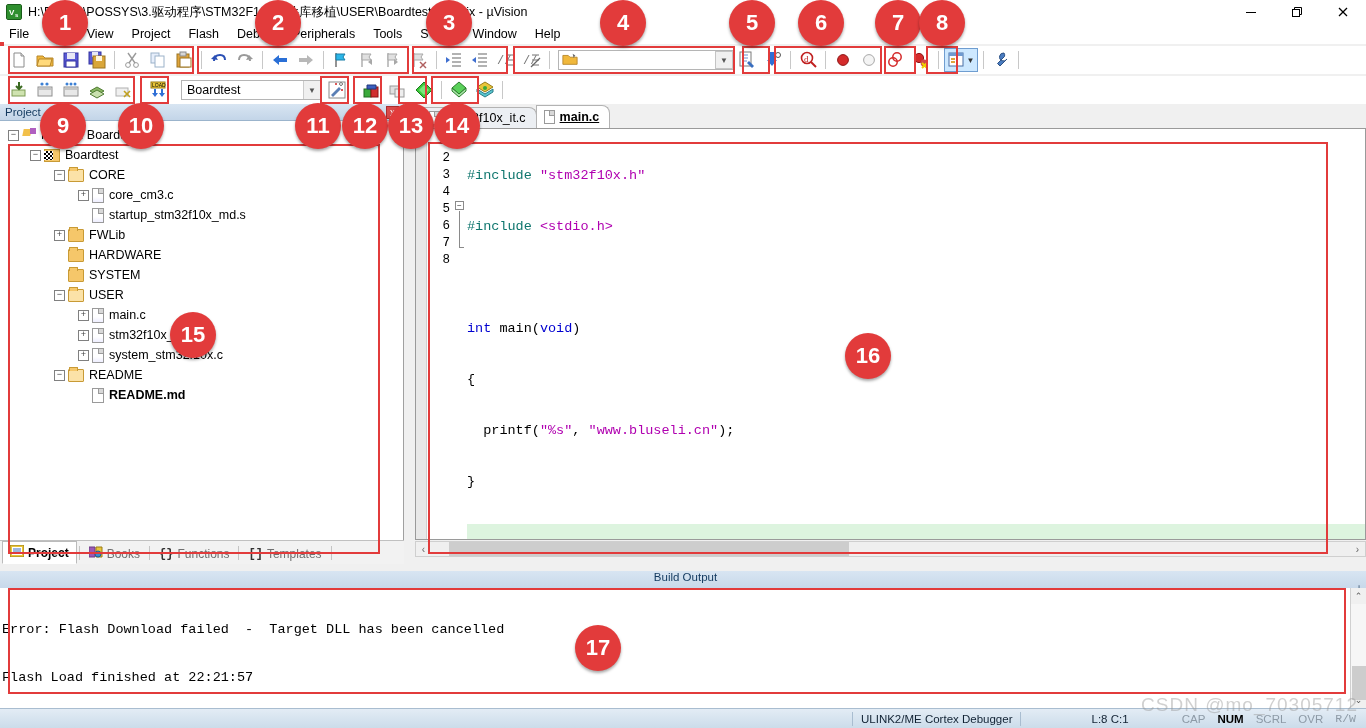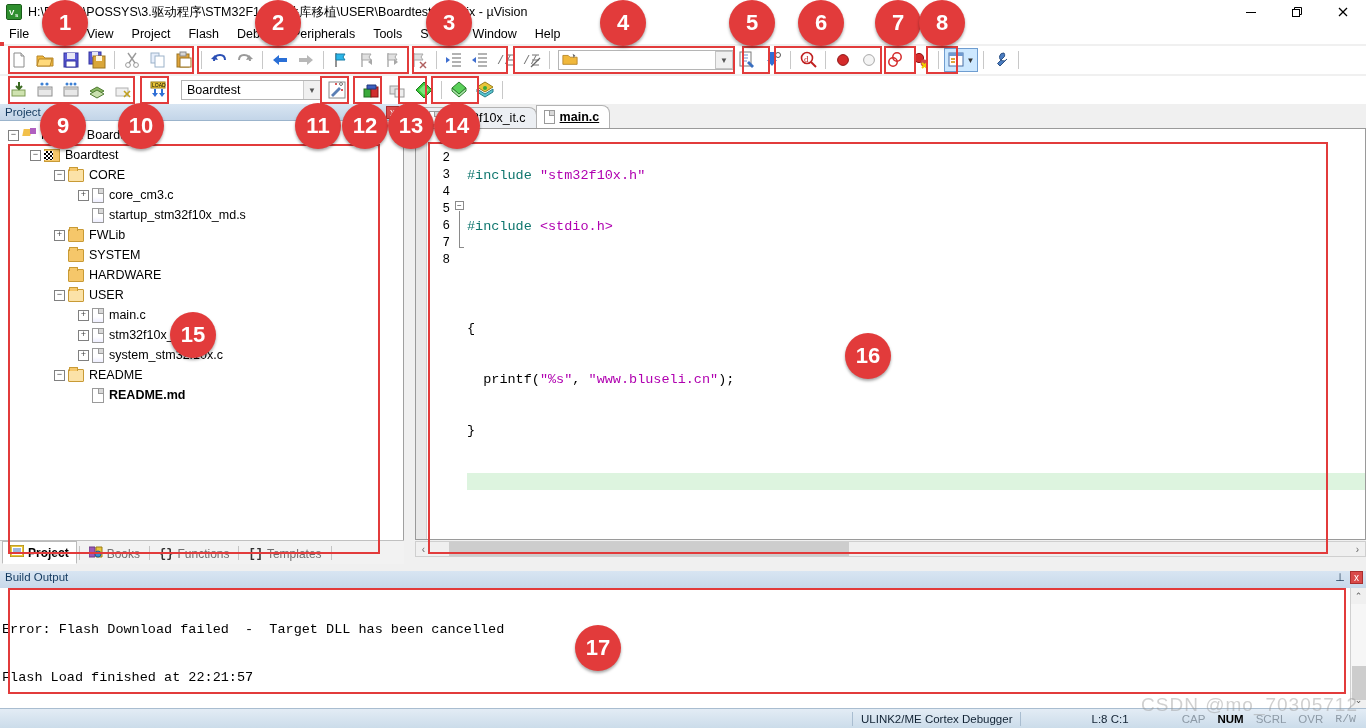--- a/index.html
+++ b/index.html
@@ -210,22 +210,22 @@
   .hs-track { flex: 1; height: 14px; background: #efefef; position: relative; }
   .hs-thumb { position: absolute; left: 18px; top: 0; width: 400px; height: 14px; background: #cdcdcd; }
 
   
   .build-panel {
     position: absolute; left: 0; top: 571px; width: 1366px; height: 137px;
     background: #fff;
   }
   .build-cap {
     height: 23px; background: linear-gradient(#d8e5f2,#c3d5e8);
-    display:flex; padding-left:5px;
-    font-size: 11.5px; color: #12395f; border-bottom:1px solid #9bb4cc;
+    display:flex; align-items:center; padding-left:5px;
+    font-size: 11.5px; color: #12395f; border-bottom:1px solid #9bb4cc;flex-direction:column;
   }
   .build-cap .pin { margin-left:auto; width:14px; text-align:center; font-size:11px; color:#26405c;}
   .build-cap .close-x {
     margin-right:3px; margin-left:3px; width: 13px; height: 13px;
     background: #d94a4a; color: #fff; font-size: 10px; line-height: 11px;
     text-align: center; border: 1px solid #aa2e2e;
   }
   .build-body {
     position: absolute; left: 0; top: 17px; width: 1366px; height: 120px;
     background: #fff; overflow: hidden; display:flex;
@@ -696,26 +696,26 @@
       </div>
 
       <div class="tnode" style="padding-left:48px;">
         <div class="tog">+</div>
         <div class="folder"></div>
         <span>FWLib</span>
       </div>
       <div class="tnode" style="padding-left:48px;">
         <div class="tog none"></div>
         <div class="folder"></div>
-        <span>SYSTEM</span>
+        <span>HARDWARE</span>
       </div>
       <div class="tnode" style="padding-left:48px;">
         <div class="tog none"></div>
         <div class="folder"></div>
-        <span>HARDWARE</span>
+        <span>SYSTEM</span>
       </div>
 
       <div class="tnode" style="padding-left:48px;">
         <div class="tog">−</div>
         <div class="folder open"></div>
         <span>USER</span>
       </div>
       <div class="tnode" style="padding-left:72px;">
         <div class="tog">+</div>
         <div class="fileicon lined"></div>
@@ -810,20 +810,21 @@
       </div>
       <div class="foldcol">
         <div class="fold-box" style="top:72px;">−</div>
         <div class="fold-line" style="top:82px; height:36px;"></div>
         <div class="fold-foot" style="top:118px;"></div>
       </div>
       <div class="codearea">
         <div><span class="k-pre">#include</span> <span class="k-str">"stm32f10x.h"</span></div>
         <div><span class="k-pre">#include</span> <span class="k-str">&lt;stdio.h&gt;</span></div>
         <div>&nbsp;</div>
+        <div><span class="k-type">int</span> main(<span class="k-type">void</span>)</div>
         <div>{</div>
         <div>  printf(<span class="k-str">"%s"</span>, <span class="k-str">"www.bluseli.cn"</span>);</div>
         <div>}</div>
         <div class="cur-line">&nbsp;</div>
       </div>
     </div>
 
     <div class="hscroll">
       <div class="hs-arrow">‹</div>
       <div class="hs-track">

